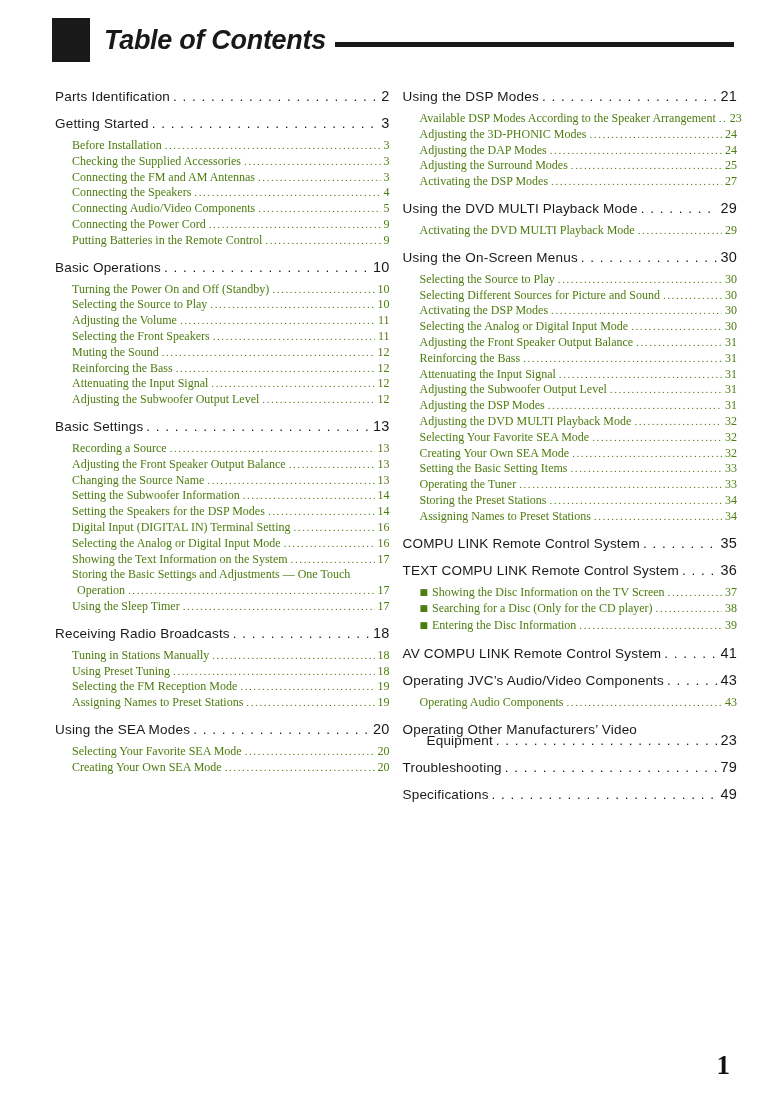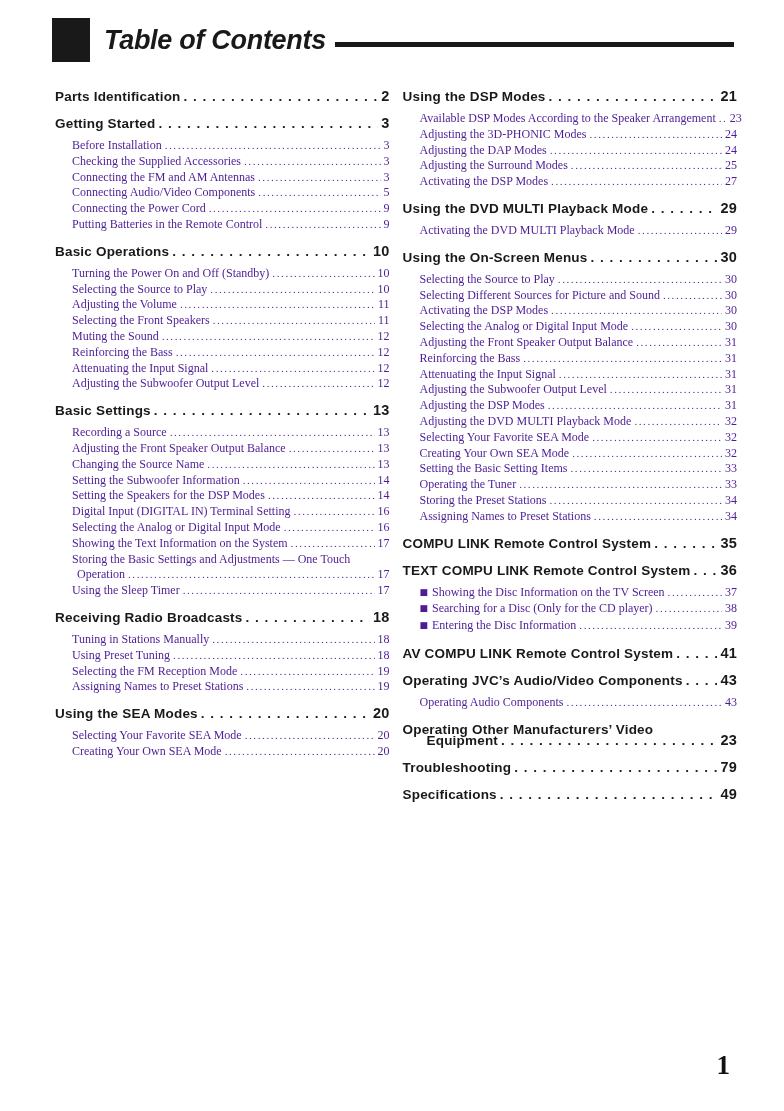--- a/index.html
+++ b/index.html
@@ -26,29 +26,29 @@
   .columns {
     position:absolute; top:88px; left:55px; width:682px;
     display:flex; gap:13px;
   }
   .col { flex:1 1 0; min-width:0; }
 
   .section { margin-bottom:10px; }
 
   .h-row, .i-row { display:flex; align-items:baseline; }
   .h-row {
-    font-family:"Liberation Sans", sans-serif; font-weight:bold;
+    font-family:"Liberation Sans", sans-serif; font-weight:normal;
     font-size:13.5px; line-height:17px; letter-spacing:0.2px; color:#191919;
     margin-bottom:6px;
   }
   .h-row.cont { margin-top:-6px; }           
   .h-row.noitems { margin-bottom:0; }
   .h-indent { padding-left:24px; }
 
-  .i-row { font-size:12px; line-height:15.8px; color:#4c1d95; }
+  .i-row { font-size:12px; line-height:15.8px; color:#4d7c0f; }
   .i-col-indent { padding-left:17px; }
   .i-indent2 { padding-left:22px; }
 
   .txt { white-space:nowrap; flex:0 0 auto; }
   .lead { flex:1 1 auto; min-width:8px; overflow:hidden; white-space:nowrap; margin:0 3px; }
   .lead-h::after {
     content:". . . . . . . . . . . . . . . . . . . . . . . . . . . . . . . . . . . . . . . . . . . . . . . . . . . . . . . . . . . . . . . . . . . . . . . . . . . . . . . . . . . . . . . .";
     letter-spacing:1px;
   }
   .lead-i::after {
@@ -104,20 +104,25 @@
             <span class="txt">Checking the Supplied Accessories</span>
             <span class="lead lead-i"></span>
             <span class="pg">3</span>
           </div>
           <div class="i-row i-col-indent">
             <span class="txt">Connecting the FM and AM Antennas</span>
             <span class="lead lead-i"></span>
             <span class="pg">3</span>
           </div>
           <div class="i-row i-col-indent">
+            <span class="txt">Connecting the Speakers</span>
+            <span class="lead lead-i"></span>
+            <span class="pg">4</span>
+          </div>
+          <div class="i-row i-col-indent">
             <span class="txt">Connecting Audio/Video Components</span>
             <span class="lead lead-i"></span>
             <span class="pg">5</span>
           </div>
           <div class="i-row i-col-indent">
             <span class="txt">Connecting the Power Cord</span>
             <span class="lead lead-i"></span>
             <span class="pg">9</span>
           </div>
           <div class="i-row i-col-indent">

